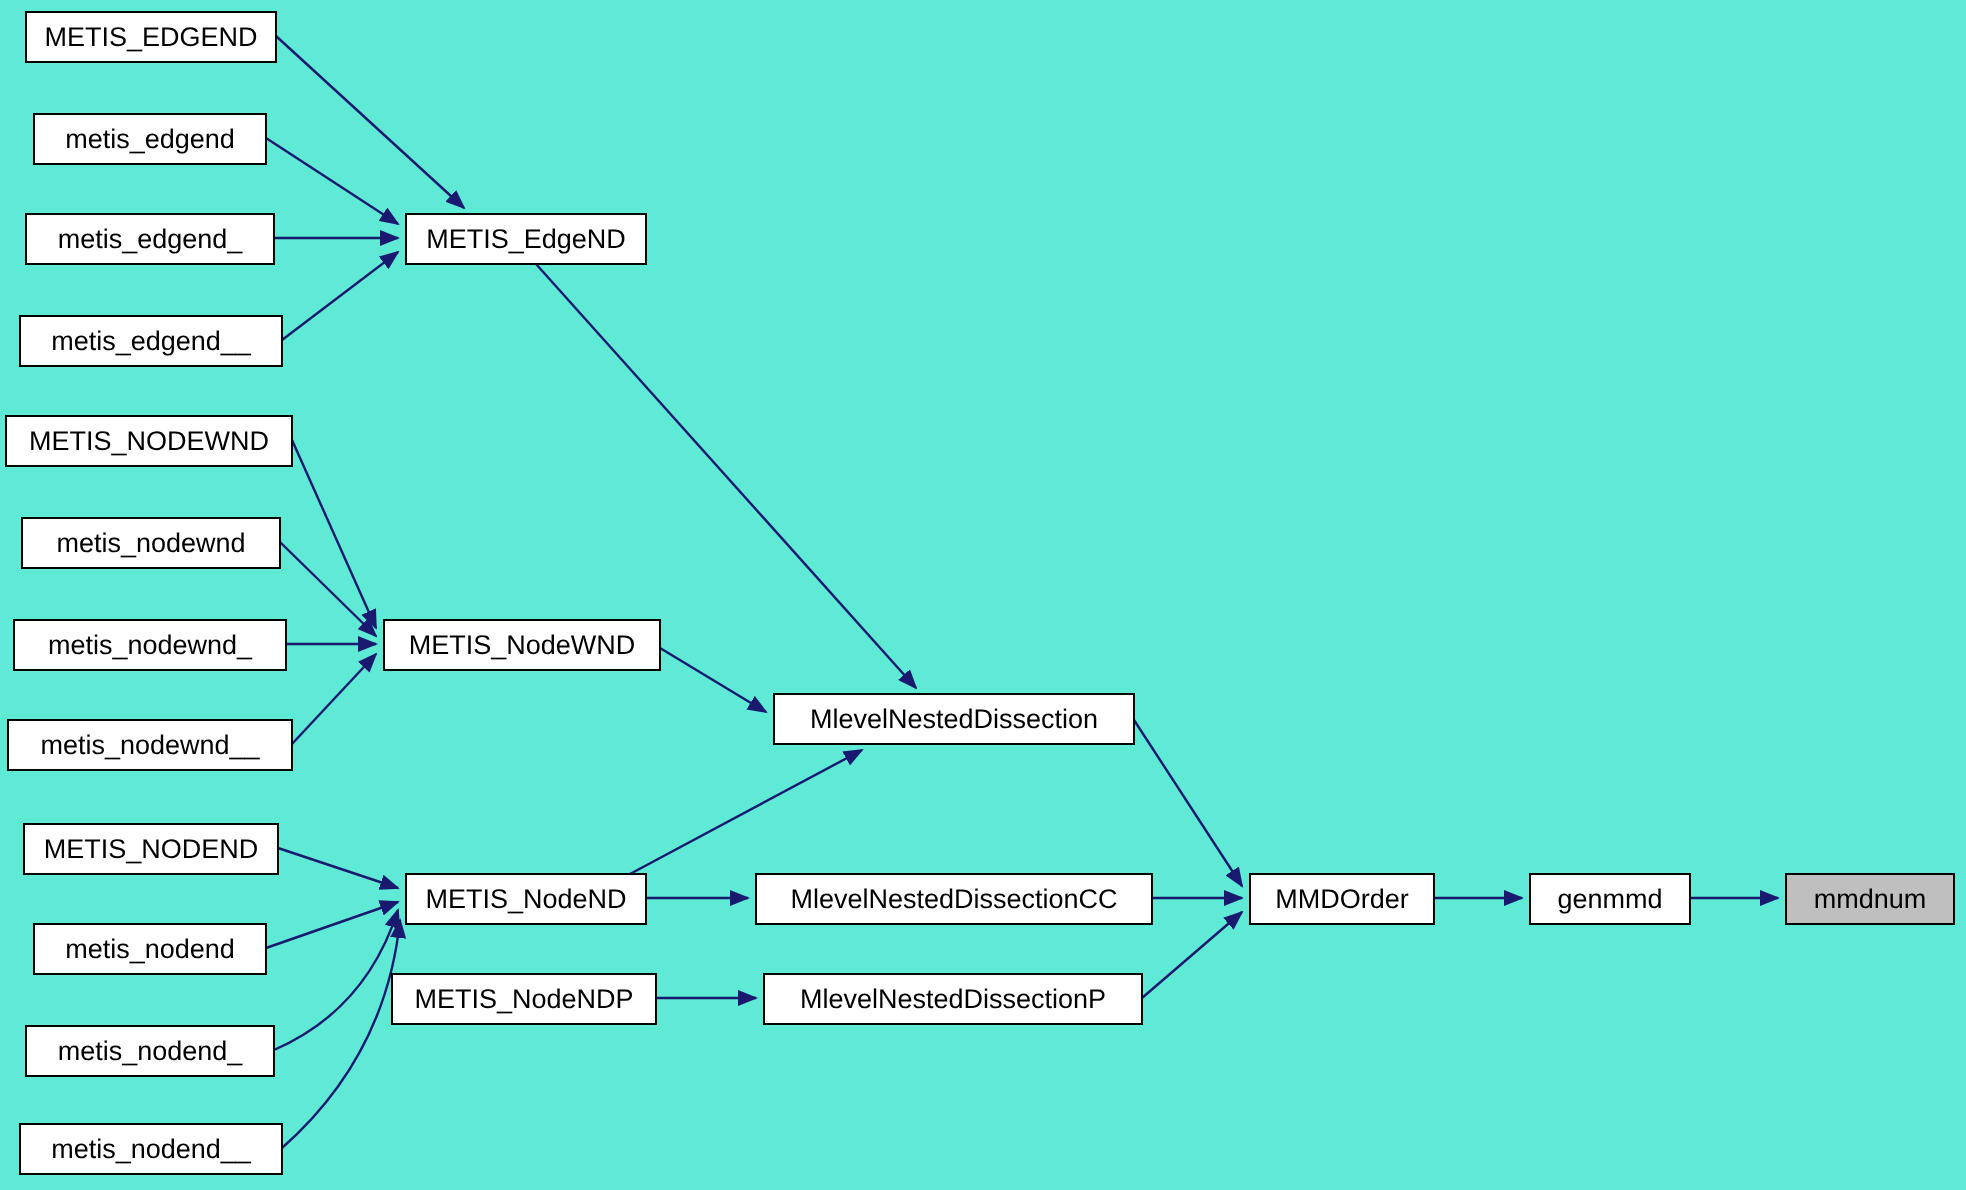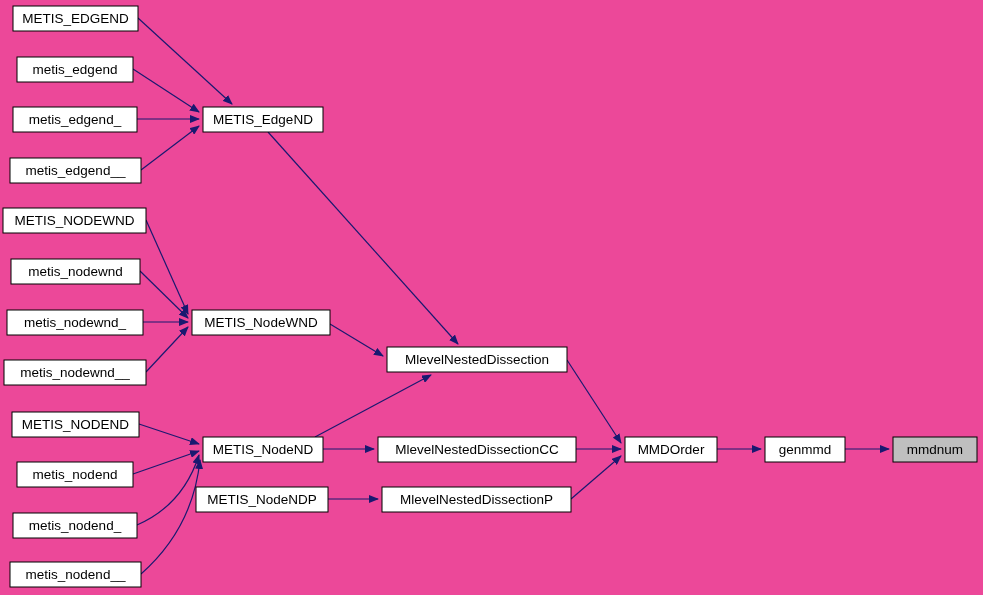--- a/index.html
+++ b/index.html
@@ -28,21 +28,21 @@
   }
   .node-label {
     font-family: "Liberation Sans", sans-serif;
     font-size: 13.5px;
     text-anchor: middle;
   }
 </style>
 </head>
 <body>
 
-<div id="stage" style="background: #ec4899;">
+<div id="stage" style="background: #5eead4;">
   <svg id="graph" viewBox="0 0 983 595" xmlns="http://www.w3.org/2000/svg">
     <defs>
       <marker id="arrow" viewBox="0 0 10 8" markerWidth="10" markerHeight="8" refX="9" refY="4" orient="auto" markerUnits="userSpaceOnUse">
         <path id="arrow-head" d="M0,0 L10,4 L0,8 z" fill="#191970"></path>
       </marker>
     </defs>
     <g id="edges">
         <path d="M 138 18 L 232 104" class="edge" stroke="#191970" marker-end="url(#arrow)"></path>
         <path d="M 133 69 L 199 112" class="edge" stroke="#191970" marker-end="url(#arrow)"></path>
         <path d="M 137 119 L 199 119" class="edge" stroke="#191970" marker-end="url(#arrow)"></path>

